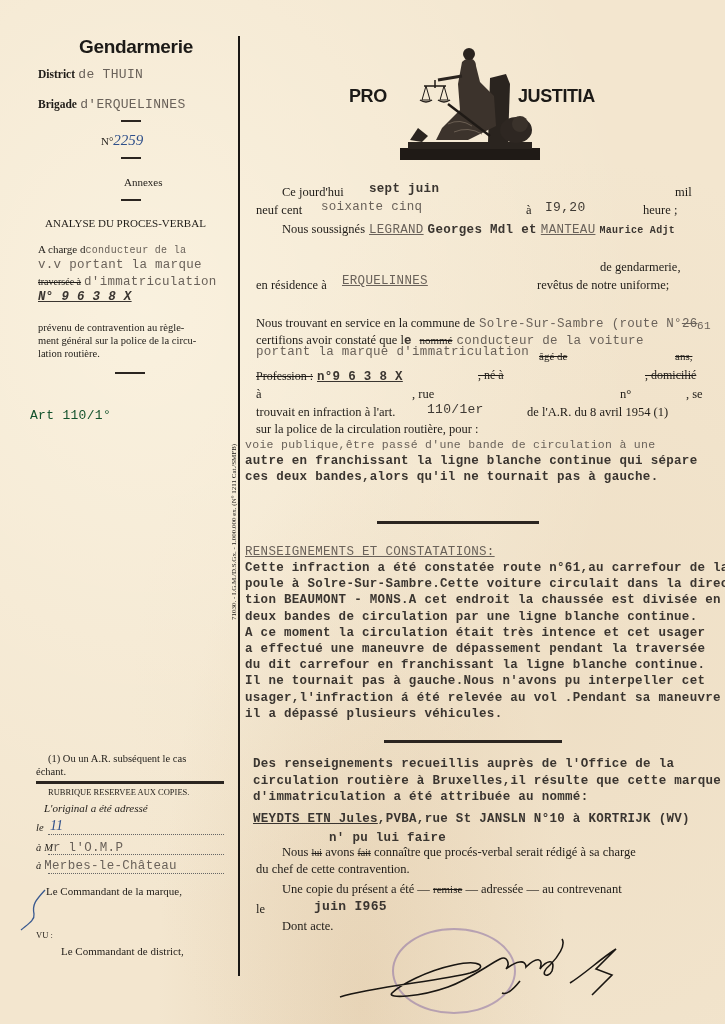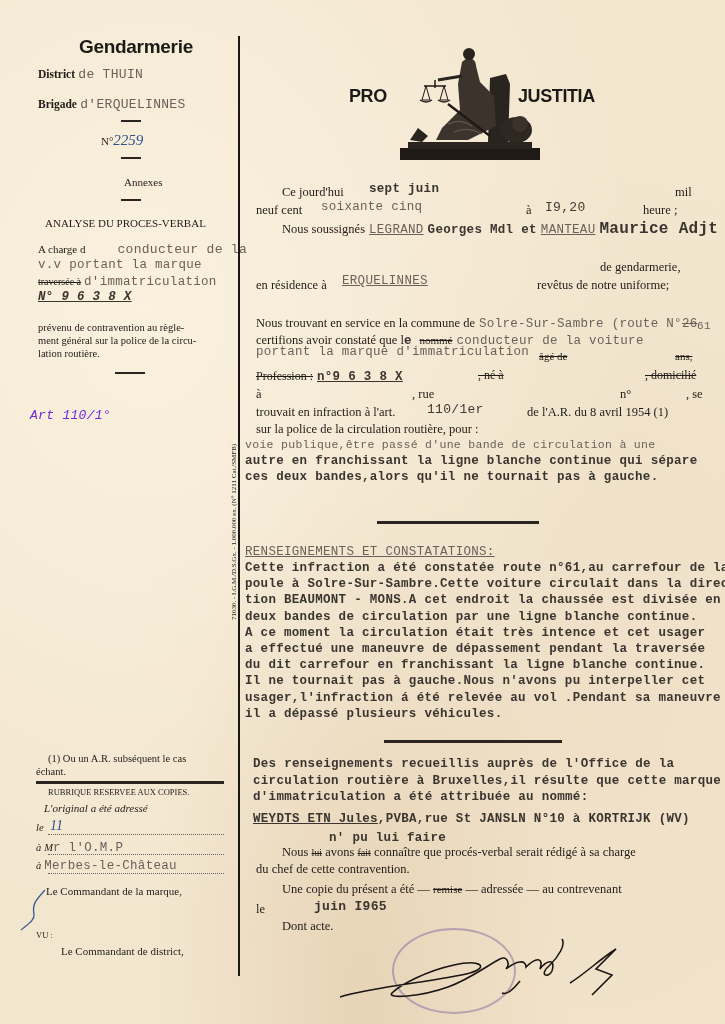--- a/index.html
+++ b/index.html
@@ -46,35 +46,35 @@
   <span class="print" style="font-size:11px;">N°</span><span class="blue" style="font-size:15px;">2259</span>
 </div>
 <div class="hr" style="left:121px;top:157px;width:20px;"></div>
 
 <div class="abs print" style="left:124px;top:176px;font-size:11px;">Annexes</div>
 <div class="hr" style="left:121px;top:199px;width:20px;"></div>
 
 <div class="abs print" style="left:45px;top:217px;font-size:11px;">ANALYSE DU PROCES-VERBAL</div>
 
 <div class="abs" style="left:38px;top:242px;font-size:12px;">
-  <span class="print" style="font-size:11px;">A charge d</span><span class="type-light" style="font-size:13px;padding-left:32px;">conducteur de la</span>
+  <span class="print" style="font-size:11px;">A charge d</span><span class="type-light" style="font-size:10px;">conducteur de la</span>
 </div>
 <div class="abs type-light" style="left:38px;top:258px;font-size:12.5px;">v.v portant la marque</div>
 <div class="abs" style="left:38px;top:274px;font-size:12px;">
   <span class="print strike" style="font-size:10px;">traversée à</span>
   <span class="type-light" style="font-size:12.5px;">d'immatriculation</span>
 </div>
 <div class="abs type under" style="left:38px;top:290px;font-size:12.5px;font-style:italic;">N° 9 6 3 8 X</div>
 
 <div class="abs print" style="left:38px;top:322px;font-size:10.5px;">prévenu de contravention au règle-</div>
 <div class="abs print" style="left:38px;top:335px;font-size:10.5px;">ment général sur la police de la circu-</div>
 <div class="abs print" style="left:38px;top:348px;font-size:10.5px;">lation routière.</div>
 <div class="hr" style="left:115px;top:372px;width:30px;"></div>
 
-<div class="abs type-light" style="left:30px;top:408px;font-size:13px;color:#6d28d9;font-style:italic;">Art 110/1°</div>
+<div class="abs type-light" style="left:30px;top:408px;font-size:13px;color:#14532d;">Art 110/1°</div>
 
 <div class="abs print" style="left:48px;top:753px;font-size:10.5px;">(1) Ou un A.R. subséquent le cas</div>
 <div class="abs print" style="left:36px;top:766px;font-size:10.5px;">échant.</div>
 <div class="hr" style="left:36px;top:781px;width:188px;height:2.5px;"></div>
 <div class="abs print" style="left:48px;top:787px;font-size:8.5px;">RUBRIQUE RESERVEE AUX COPIES.</div>
 <div class="abs print" style="left:44px;top:802px;font-size:11px;font-style:italic;">L'original a été adressé</div>
 
 <div class="abs print" style="left:36px;top:822px;font-size:10.5px;font-style:italic;">le</div>
 <div class="abs blue" style="left:50px;top:818px;font-size:14px;">11</div>
 <div class="dots" style="left:48px;top:834px;width:176px;"></div>
@@ -141,21 +141,21 @@
 <div class="abs type-light" style="left:321px;top:200px;font-size:12.5px;">soixante cinq</div>
 <div class="abs print" style="left:526px;top:203px;font-size:12.5px;">à</div>
 <div class="abs type-light" style="left:545px;top:200px;font-size:13px;color:#3f3a34;">I9,20</div>
 <div class="abs print" style="left:643px;top:203px;font-size:12.5px;">heure ;</div>
 
 <div class="abs" style="left:282px;top:219px;">
   <span class="print" style="font-size:12.5px;">Nous soussignés</span>
   <span class="type-light under" style="font-size:12.5px;">LEGRAND</span>
   <span class="type" style="font-size:12.5px;">Georges Mdl et</span>
   <span class="type-light under" style="font-size:12.5px;">MANTEAU</span>
-  <span class="type" style="font-size:16px;margin-top:40px;">Maurice Adjt</span>
+  <span class="type" style="font-size:10px;margin-top:40px;">Maurice Adjt</span>
 </div>
 
 <div class="abs print" style="left:600px;top:260px;font-size:12.5px;">de gendarmerie,</div>
 <div class="abs print" style="left:256px;top:278px;font-size:12.5px;">en résidence à</div>
 <div class="abs type-light under" style="left:342px;top:274px;font-size:12.5px;">ERQUELINNES</div>
 <div class="abs print" style="left:537px;top:278px;font-size:12.5px;">revêtus de notre uniforme;</div>
 
 <div class="abs" style="left:256px;top:313px;">
   <span class="print" style="font-size:12.5px;">Nous trouvant en service en la commune de</span>
   <span class="type-light" style="font-size:12.5px;">Solre-Sur-Sambre (route N°</span><span class="type-light strike" style="font-size:12.5px;">26</span>

